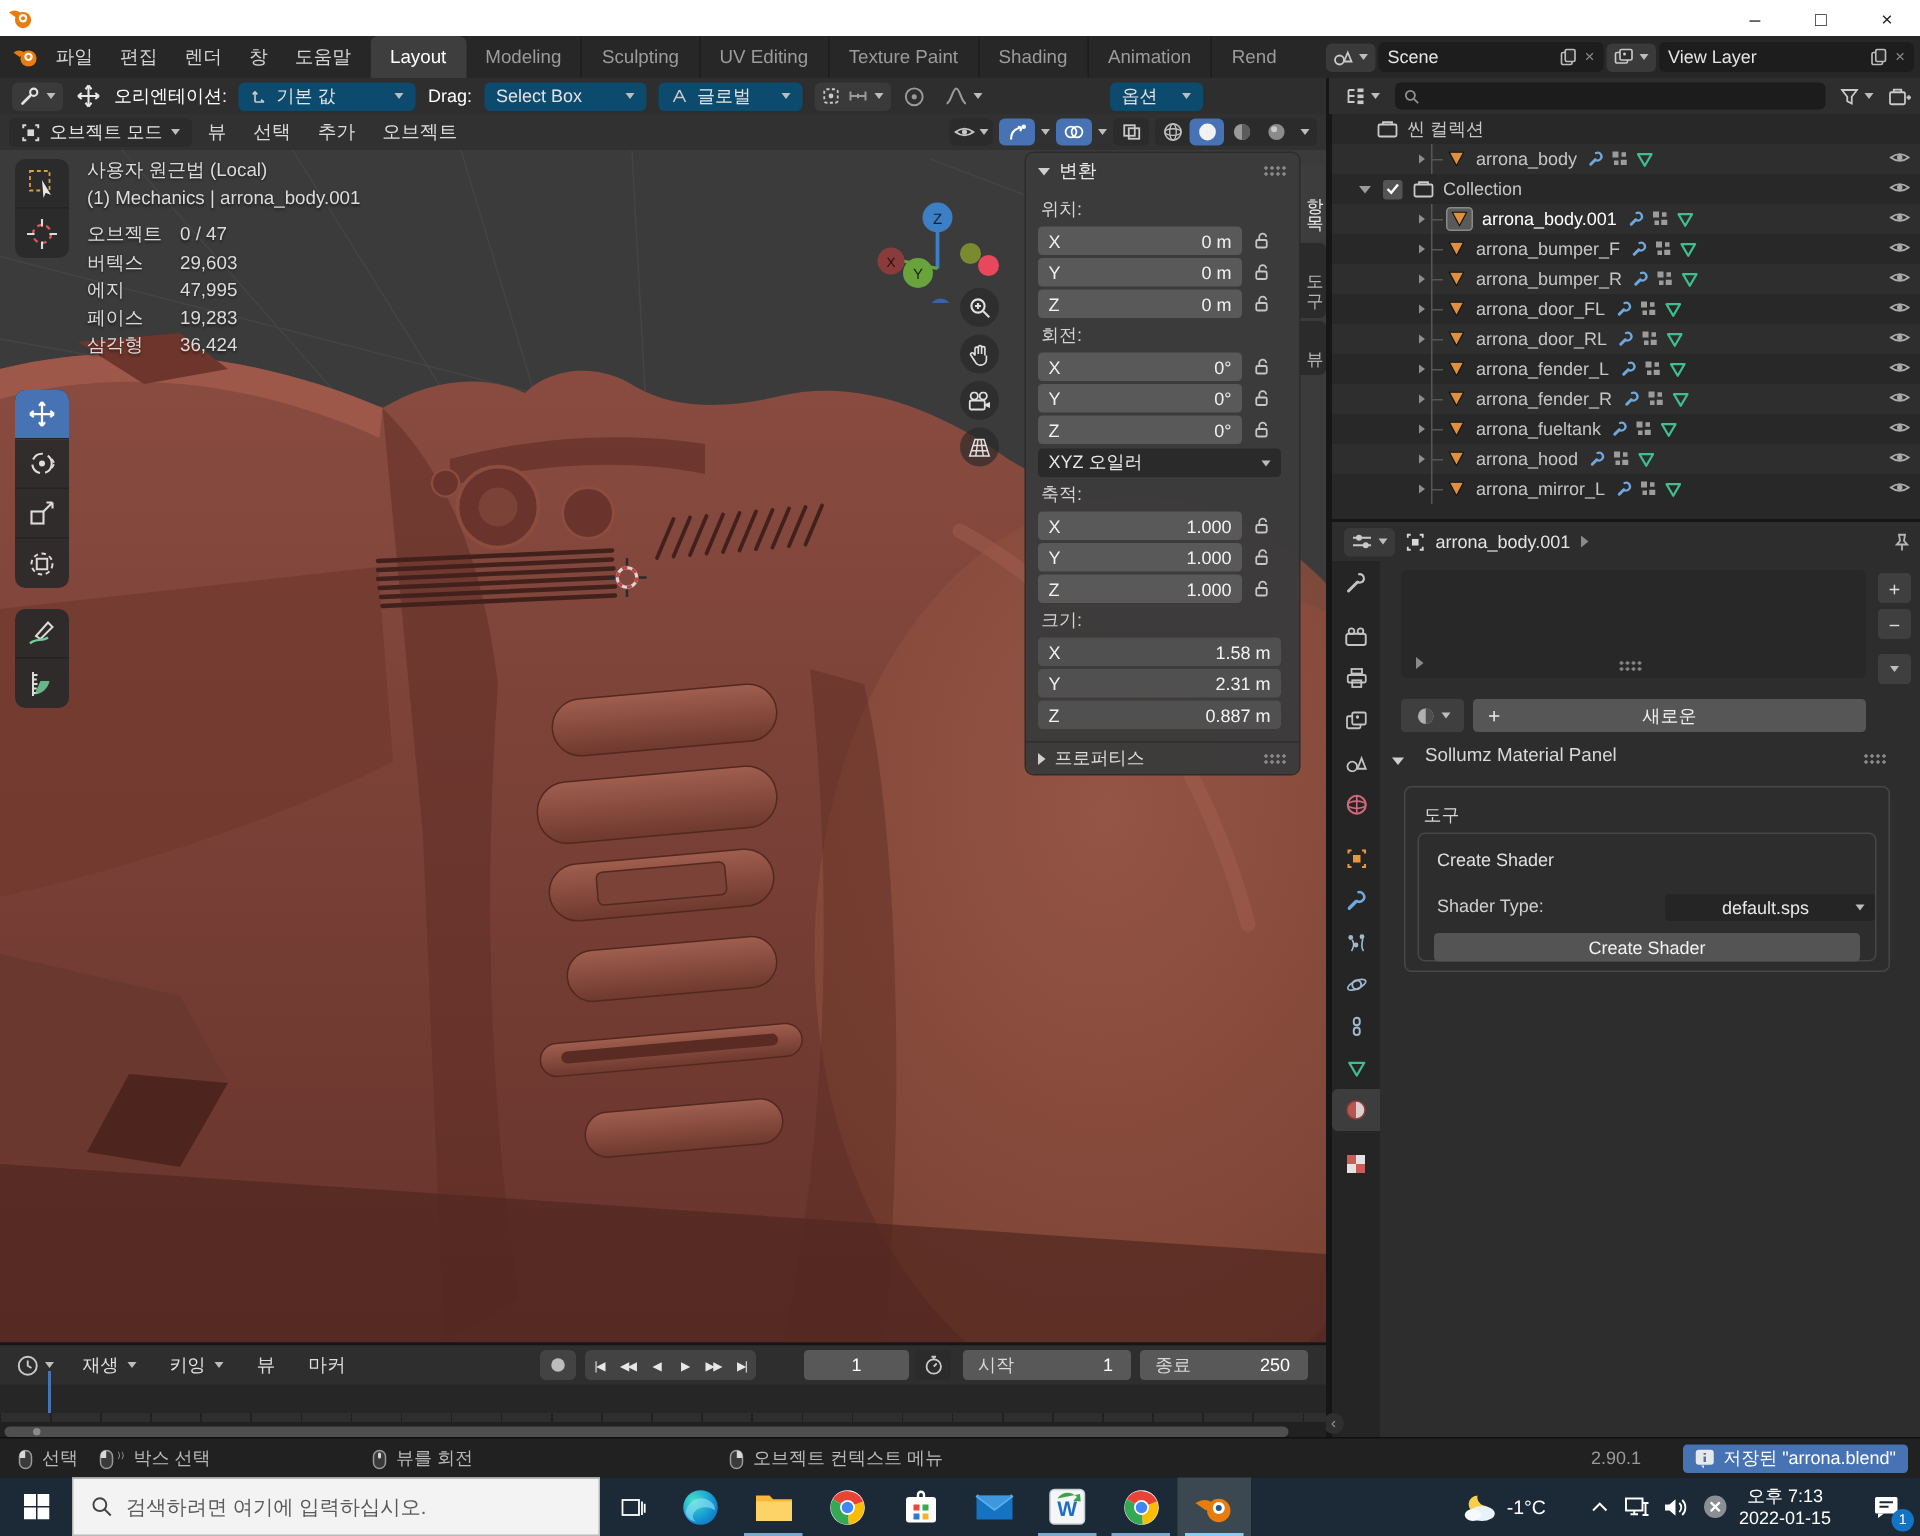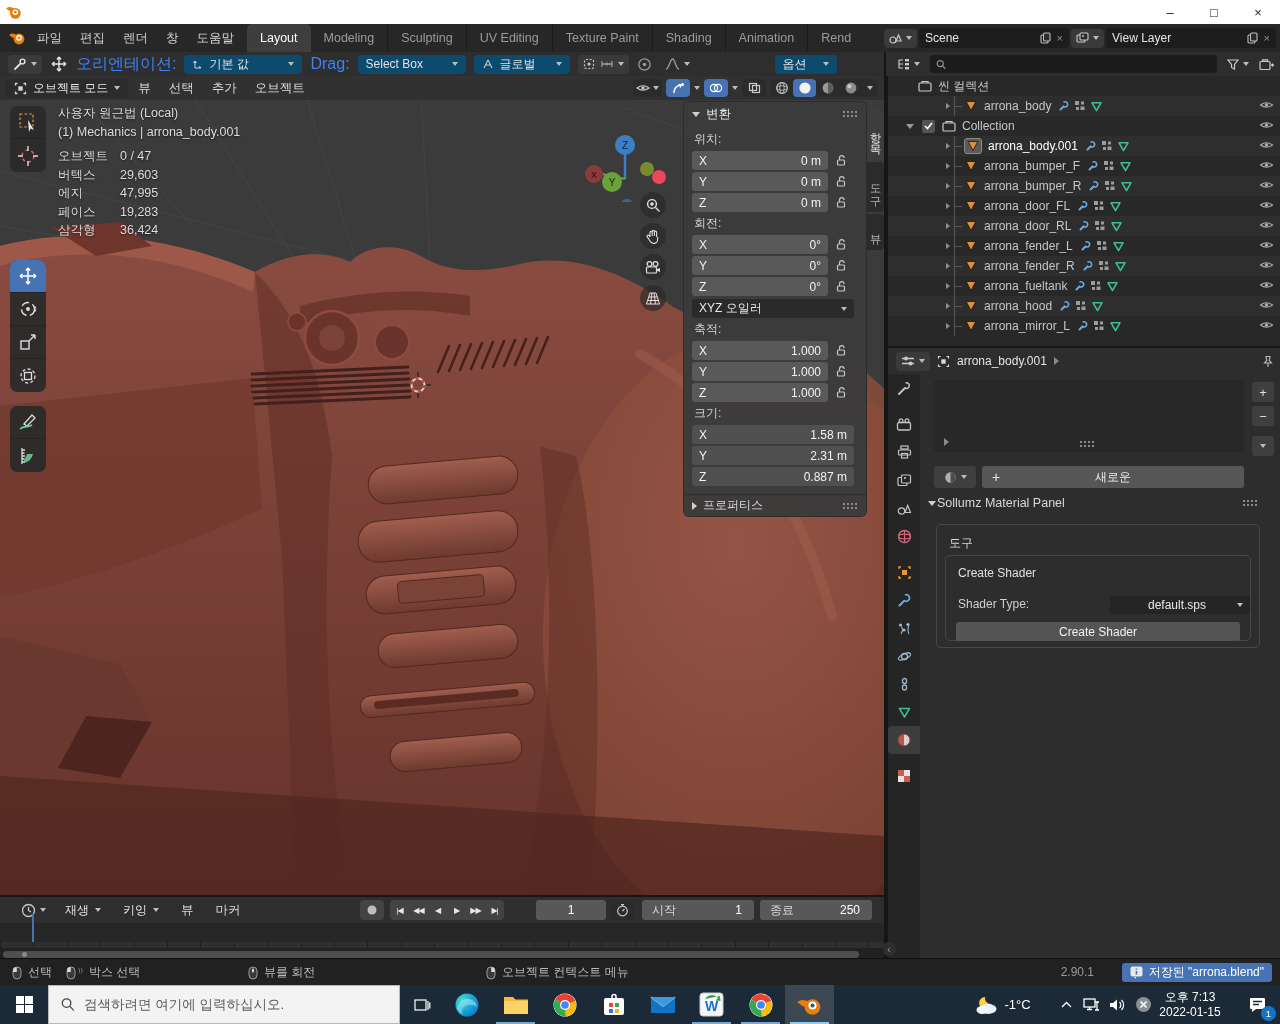--- a/index.html
+++ b/index.html
@@ -16,21 +16,21 @@
   .menu{padding:0 9px;display:flex;align-items:center;color:#d4d4d4;font-size:12.5px}
   .tabs{display:flex;align-items:stretch;overflow:hidden;width:604px;margin-left:4px}
   .wstab{padding:0 13px;display:flex;align-items:center;color:#9b9b9b;border-right:1px solid #1d1d1d;font-size:12.5px;white-space:nowrap}
   .wstab.active{background:#3e3e3e;color:#fff;border-radius:5px 5px 0 0;border-right:none}
   .scn{display:flex;align-items:center;gap:2px;margin-left:auto;padding-right:4px}
   .scnfield{height:20px;background:#1d1d1d;border-radius:4px;display:flex;align-items:center;padding:0 6px;gap:6px;color:#e5e5e5}
   .x{color:#8f8f8f;font-size:11px}
   
   .caret{width:0;height:0;border-left:3.5px solid transparent;border-right:3.5px solid transparent;border-top:4px solid #bdbdbd}
   .dd{height:19px;background:#0c4a6e;border-radius:4px;display:flex;align-items:center;gap:6px;padding:0 8px;color:#e3e3e3;font-size:12px}
-  .lbl{color:#3b82f6;font-size:16px}
+  .lbl{color:#ffffff;font-size:12px}
   
   .toolrow{left:0;top:52px;width:884px;height:24px;background:#2e2e2e;display:flex;align-items:center;gap:8px;padding:0 8px}
   .sqbtn{height:19px;background:#3a3a3a;border-radius:4px;display:flex;align-items:center;gap:4px;padding:0 5px}
   
   .outl-h{left:886px;top:52px;width:394px;height:24px;background:#2e2e2e;display:flex;align-items:center;gap:5px;padding:0 6px}
   .search{flex:1;height:18px;background:#1c1c1c;border-radius:4px;display:flex;align-items:center;gap:5px;padding:0 6px}
   .search input{background:transparent;border:none;outline:none;color:#ddd;width:100%;font-size:12px}
   
   .viewport{left:0;top:76px;width:884px;height:819px;background:#404040;overflow:hidden}
   .vp-header{position:absolute;left:0;top:0;width:100%;height:24px;background:#313131;display:flex;align-items:center;padding:0 6px;gap:2px;z-index:30}
@@ -91,28 +91,28 @@
   .props{left:886px;top:346px;width:394px;height:612px;background:#2d2d2d}
   .ptabs{position:absolute;left:0;top:26px;width:32px;height:586px;background:#252525}
   .ptab{width:32px;height:28px;display:flex;align-items:center;justify-content:center}
   .ptab.on{background:#3d3d3d;border-radius:4px 0 0 4px}
   .crumb{position:absolute;left:0;top:0;width:394px;height:26px;display:flex;align-items:center;gap:7px;padding:0 8px;background:#2d2d2d}
   .slotlist{position:absolute;left:46px;top:32px;width:310px;height:72px;background:#282828;border-radius:4px}
   .mini{position:absolute;width:22px;height:20px;background:#3f3f3f;border-radius:3px;display:flex;align-items:center;justify-content:center;color:#ddd;font-size:13px}
   .newbtn{position:absolute;left:94px;top:118px;width:262px;height:22px;background:#565656;border-radius:3px;display:flex;align-items:center;justify-content:center;color:#f0f0f0}
   .newbtn .plus{position:absolute;left:10px;color:#e8e8e8;font-size:14px}
   .sphbtn{position:absolute;left:46px;top:118px;width:42px;height:22px;background:#3f3f3f;border-radius:3px;display:flex;align-items:center;justify-content:center;gap:4px}
-  .sollumz{position:absolute;left:40px;top:148px;width:330px;display:flex;align-items:center;gap:1px;color:#d8d8d8;font-size:12.5px}
+  .sollumz{position:absolute;left:40px;top:148px;width:330px;display:flex;align-items:flex-end;gap:14px;color:#d8d8d8;font-size:12.5px}
   .toolsbox{position:absolute;left:48px;top:176px;width:324px;height:124px;border:1px solid #474747;border-radius:5px}
   .innerbox{position:absolute;left:8px;top:30px;right:8px;height:86px;border:1px solid #474747;border-radius:5px}
   .shaderdd{position:absolute;left:164px;top:40px;width:140px;height:18px;background:#252525;border-radius:3px;display:flex;align-items:center;padding:0 7px;color:#e8e8e8}
   .createbtn{position:absolute;left:10px;right:10px;top:66px;height:19px;background:#545454;border-radius:3px;display:flex;align-items:center;justify-content:center;color:#f2f2f2}
   
   .timeline{left:0;top:895px;width:884px;height:63px;background:#262626;border-top:2px solid #161616}
-  .tl-h{position:absolute;left:0;top:0;width:100%;height:26px;background:#2e2e2e;display:flex;align-items:center;padding:0 16px;gap:6px}
+  .tl-h{position:absolute;left:0;top:0;width:100%;height:26px;background:#2e2e2e;display:flex;align-items:center;padding:0 6px;gap:6px}
   .transport{position:absolute;left:390px;display:flex;background:#434343;border-radius:4px;height:20px}
   .tbtn{width:19px;height:20px;display:flex;align-items:center;justify-content:center;color:#e8e8e8;font-size:8px;letter-spacing:-1px}
   .recbtn{position:absolute;left:360px;width:24px;height:20px;background:#434343;border-radius:4px;display:flex;align-items:center;justify-content:center}
   .framefield{height:20px;background:#585858;border-radius:3px;display:flex;align-items:center;justify-content:center;color:#fff}
   .ruler{position:absolute;left:0;top:26px;width:100%;height:19px;background:#2a2a2a;color:#9d9d9d;font-size:11px}
   .tick{position:absolute;top:3px;transform:translateX(-50%)}
   .substrip{position:absolute;left:0;top:45px;width:100%;height:6px;background:repeating-linear-gradient(90deg,#202020 0 1px,#2e2e2e 1px 33.4px)}
   .scrollstrip{position:absolute;left:0;top:51px;width:100%;height:12px;background:#212121}
   .hscroll{position:absolute;left:3px;top:3px;width:856px;height:7px;background:#4f4f4f;border-radius:4px}
   .marker1{position:absolute;left:21px;top:1px;width:24px;height:16px;background:#4772b3;border-radius:3px;color:#fff;display:flex;align-items:center;justify-content:center;font-size:11px}

